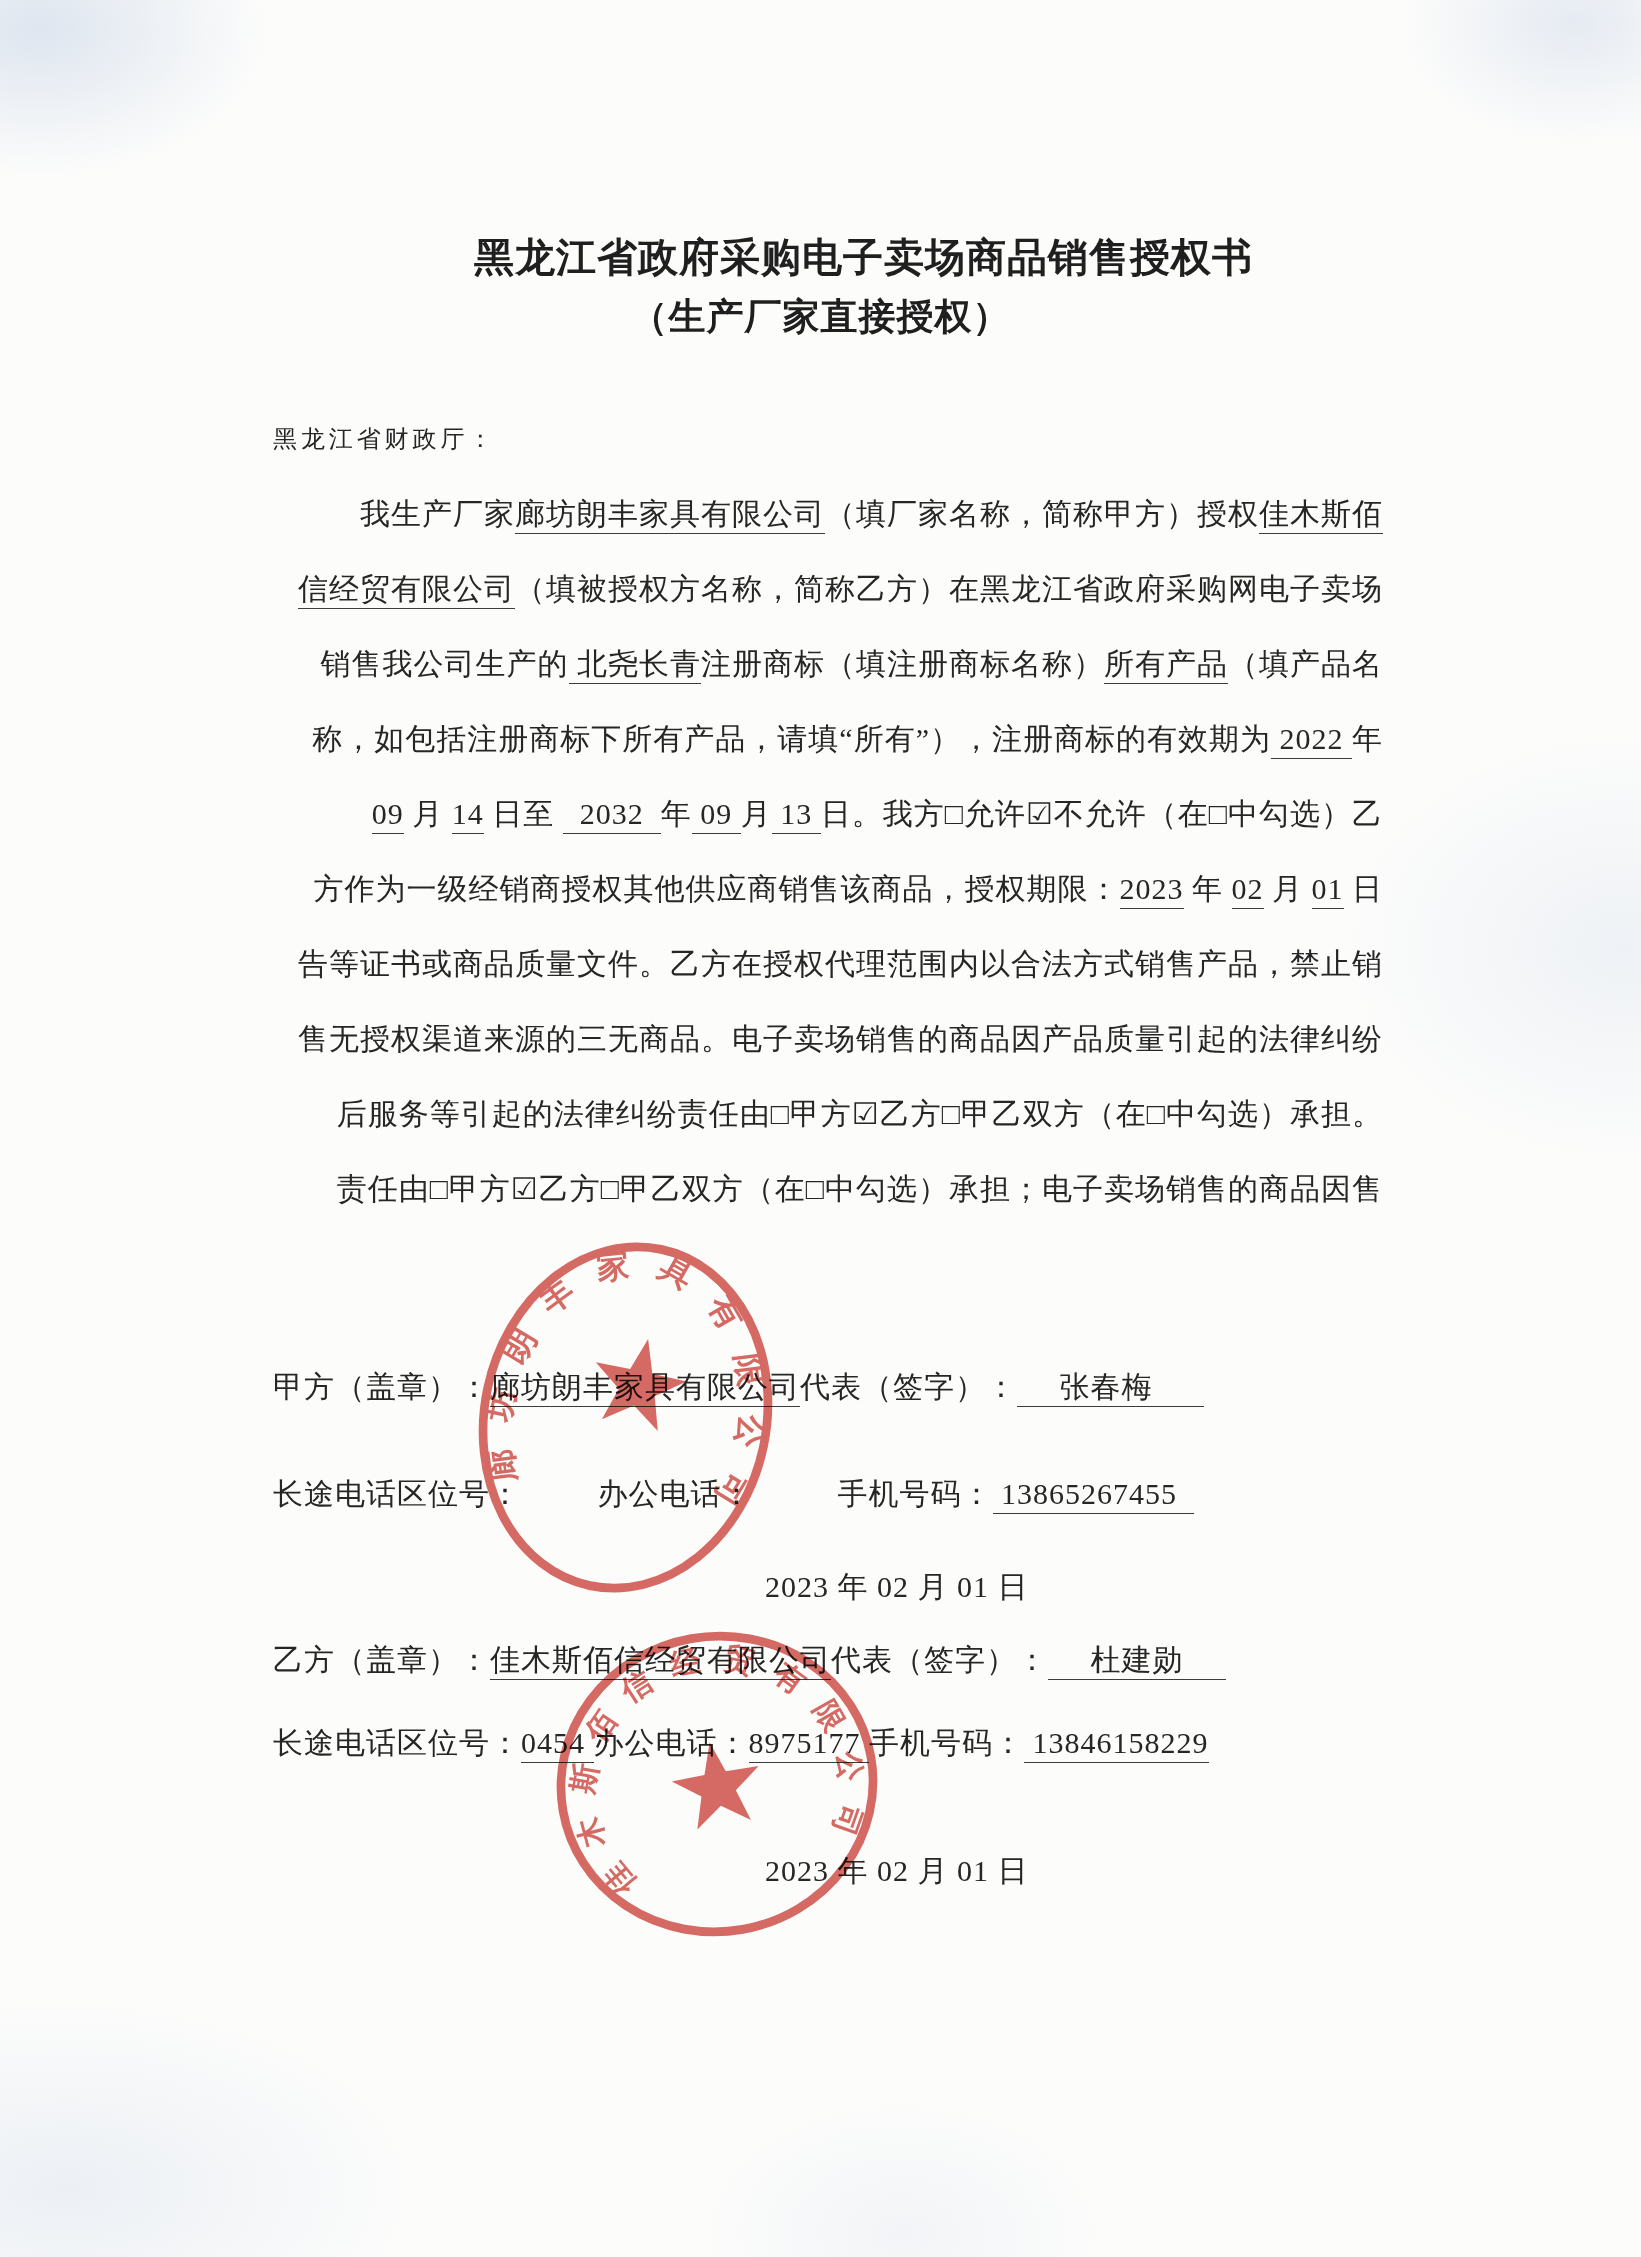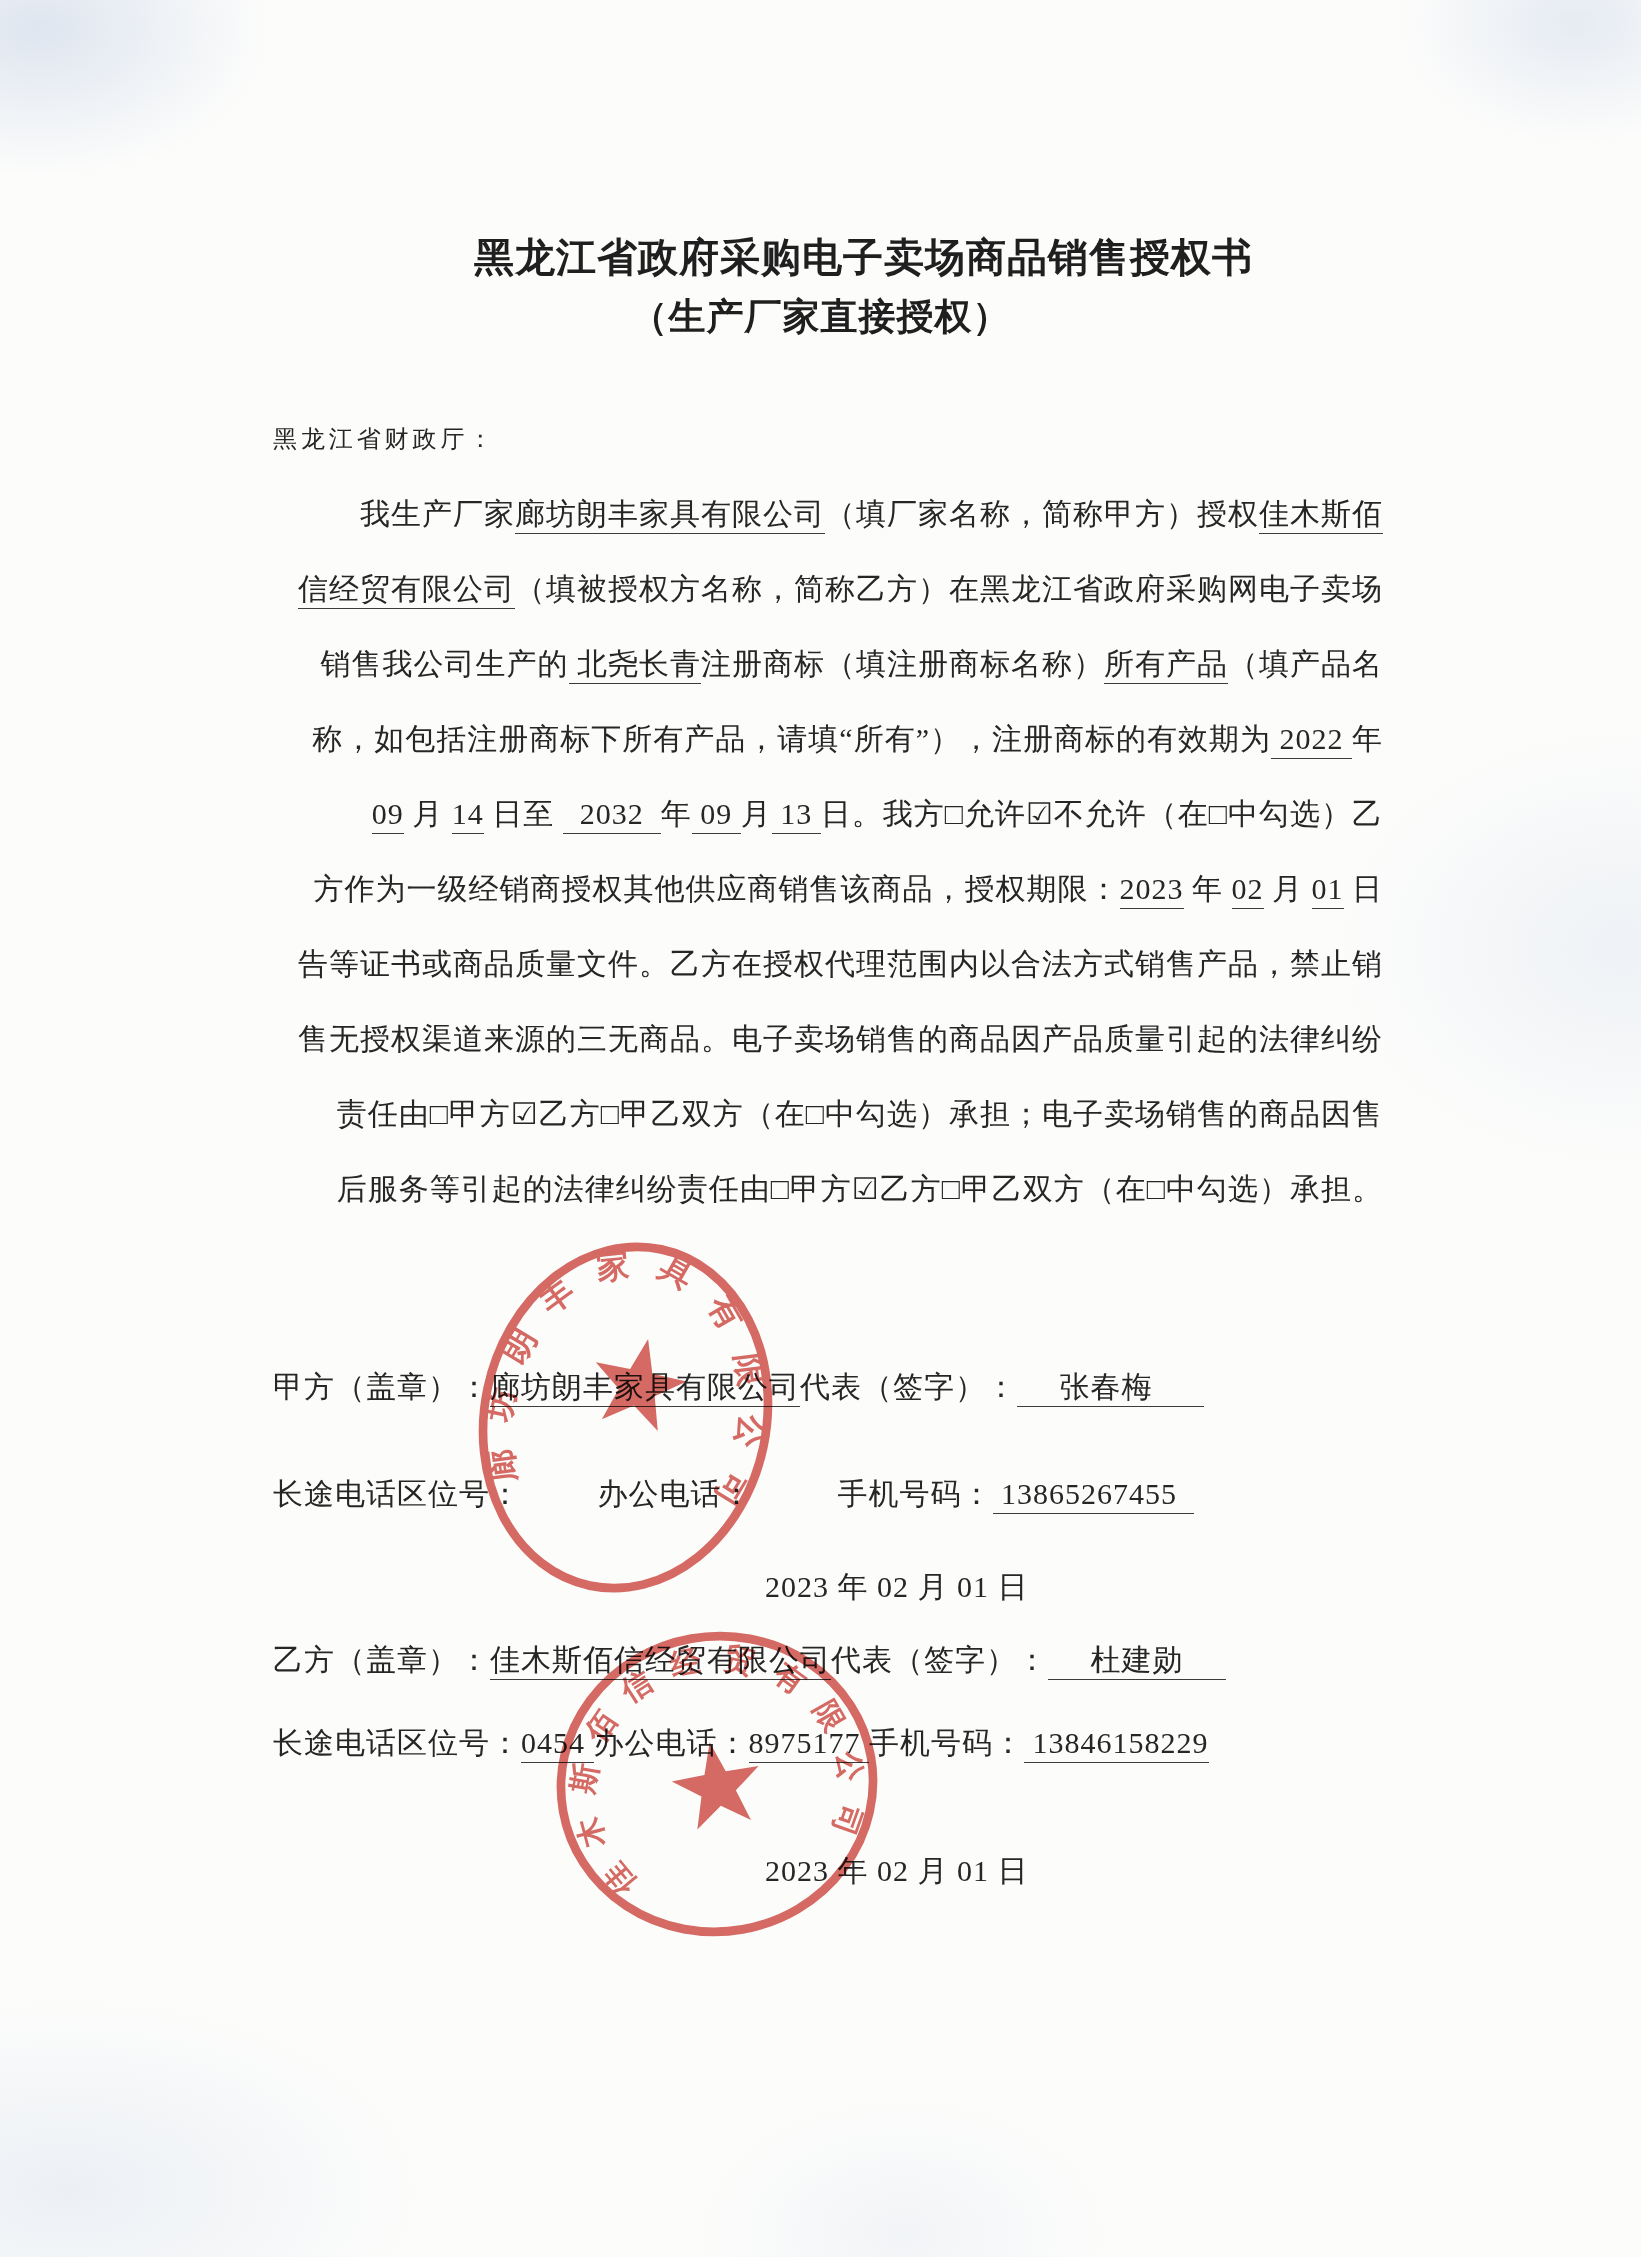--- a/index.html
+++ b/index.html
@@ -59,22 +59,22 @@
 
   <div class="body-block">
     <div class="doc-line indent"><span class="seg">我生产厂家</span><span class="seg u">廊坊朗丰家具有限公司</span><span class="seg">（填厂家名称，简称甲方）授权</span><span class="seg u">佳木斯佰</span></div>
     <div class="doc-line"><span class="seg u">信经贸有限公司</span><span class="seg">（填被授权方名称，简称乙方）在黑龙江省政府采购网电子卖场</span></div>
     <div class="doc-line"><span class="seg">销售我公司生产的</span><span class="seg u"> 北尧长青</span><span class="seg">注册商标（填注册商标名称）</span><span class="seg u">所有产品</span><span class="seg">（填产品名</span></div>
     <div class="doc-line"><span class="seg">称，如包括注册商标下所有产品，请填“所有”），注册商标的有效期为</span><span class="seg u"> 2022 </span><span class="seg">年</span></div>
     <div class="doc-line"><span class="seg u">09</span><span class="seg"> 月 </span><span class="seg u">14</span><span class="seg"> 日至 </span><span class="seg u">  2032  </span><span class="seg">年</span><span class="seg u"> 09 </span><span class="seg">月</span><span class="seg u"> 13 </span><span class="seg">日。我方□允许☑不允许（在□中勾选）乙</span></div>
     <div class="doc-line"><span class="seg">方作为一级经销商授权其他供应商销售该商品，授权期限：</span><span class="seg u">2023</span><span class="seg"> 年 </span><span class="seg u">02</span><span class="seg"> 月 </span><span class="seg u">01</span><span class="seg"> 日</span></div>
     <div class="doc-line"><span class="seg">告等证书或商品质量文件。乙方在授权代理范围内以合法方式销售产品，禁止销</span></div>
     <div class="doc-line"><span class="seg">售无授权渠道来源的三无商品。电子卖场销售的商品因产品质量引起的法律纠纷</span></div>
+    <div class="doc-line"><span class="seg">后服务等引起的法律纠纷责任由□甲方☑乙方□甲乙双方（在□中勾选）承担。</span></div>
     <div class="doc-line"><span class="seg">责任由□甲方☑乙方□甲乙双方（在□中勾选）承担；电子卖场销售的商品因售</span></div>
-    <div class="doc-line"><span class="seg">后服务等引起的法律纠纷责任由□甲方☑乙方□甲乙双方（在□中勾选）承担。</span></div>
   </div>
 
   <div class="sig-line line-party-a"><span class="seg">甲方（盖章）：</span><span class="seg u">廊坊朗丰家具有限公司</span><span class="seg">代表（签字）：</span><span class="seg u">     张春梅      </span></div>
   <div class="sig-line line-phone-a"><span class="seg">长途电话区位号：</span><span class="seg">         </span><span class="seg">办公电话：</span><span class="seg">          </span><span class="seg">手机号码：</span><span class="seg u"> 13865267455  </span></div>
   <div class="sig-line line-date-a">2023 年 02 月 01 日</div>
 
   <div class="sig-line line-party-b"><span class="seg">乙方（盖章）：</span><span class="seg u">佳木斯佰信经贸有限公司</span><span class="seg">代表（签字）：</span><span class="seg u">     杜建勋     </span></div>
   <div class="sig-line line-phone-b"><span class="seg">长途电话区位号：</span><span class="seg u">0454 </span><span class="seg">办公电话：</span><span class="seg u">8975177 </span><span class="seg">手机号码：</span><span class="seg u"> 13846158229</span></div>
   <div class="sig-line line-date-b">2023 年 02 月 01 日</div>
 

